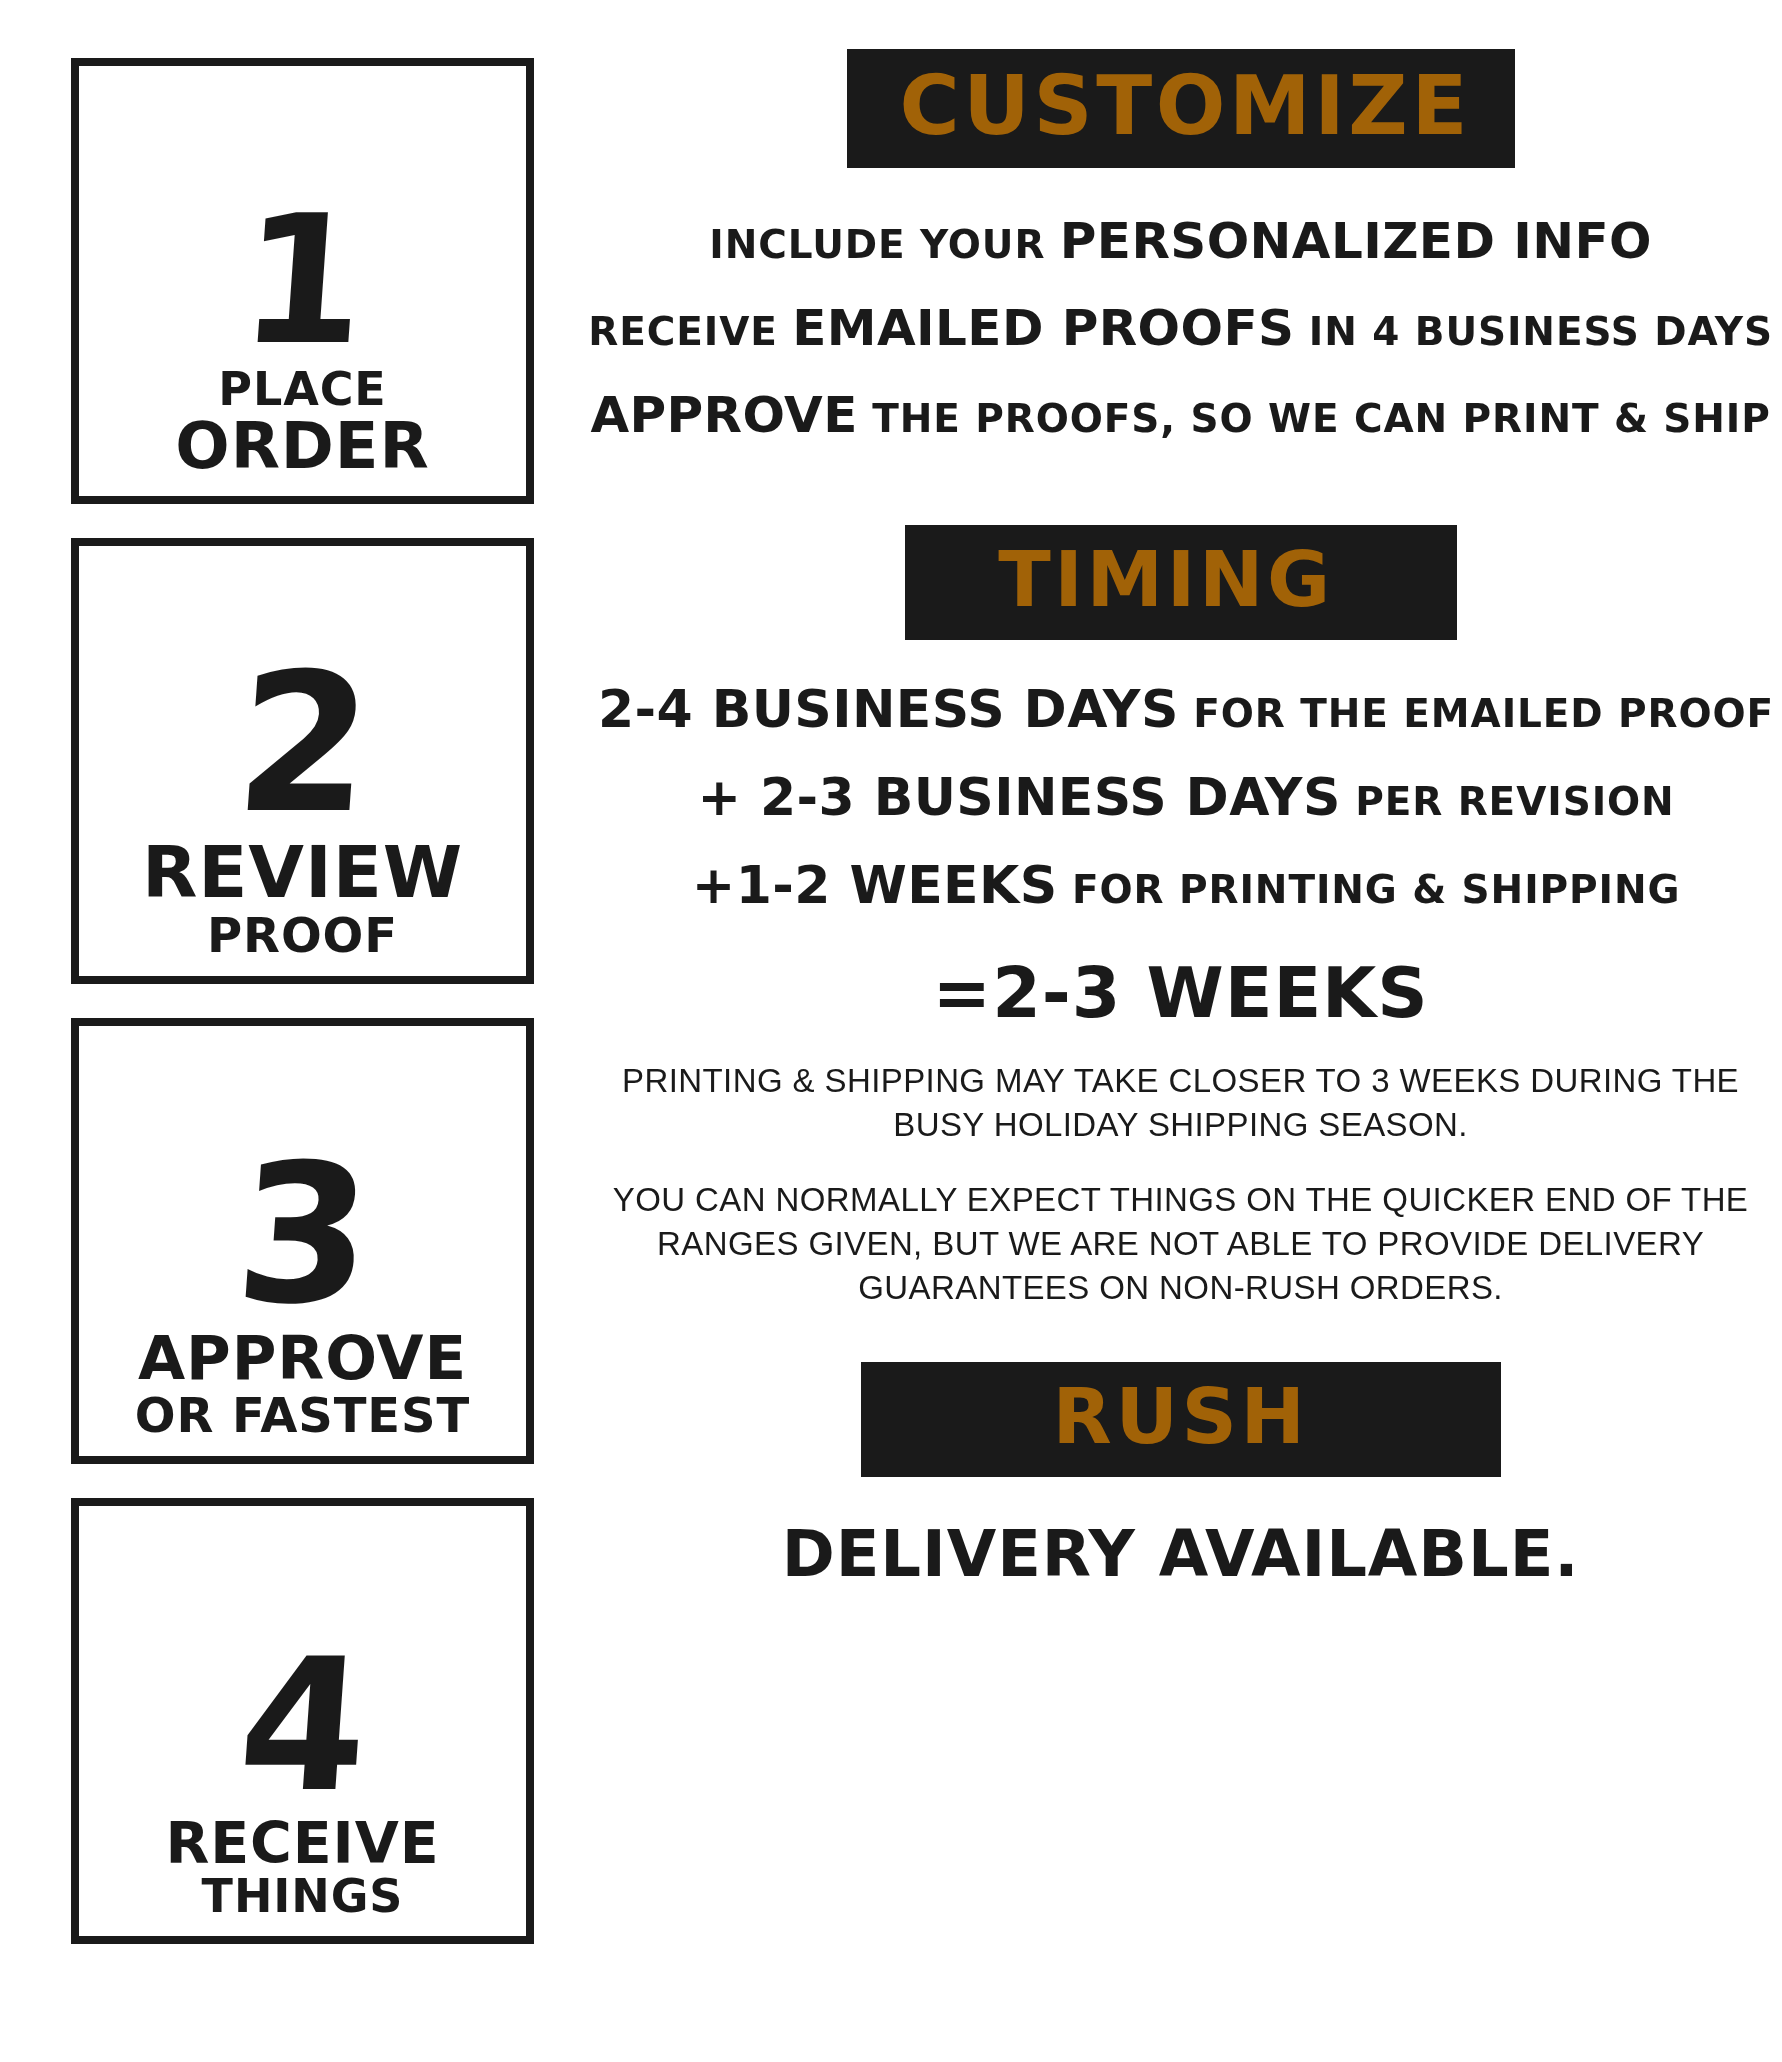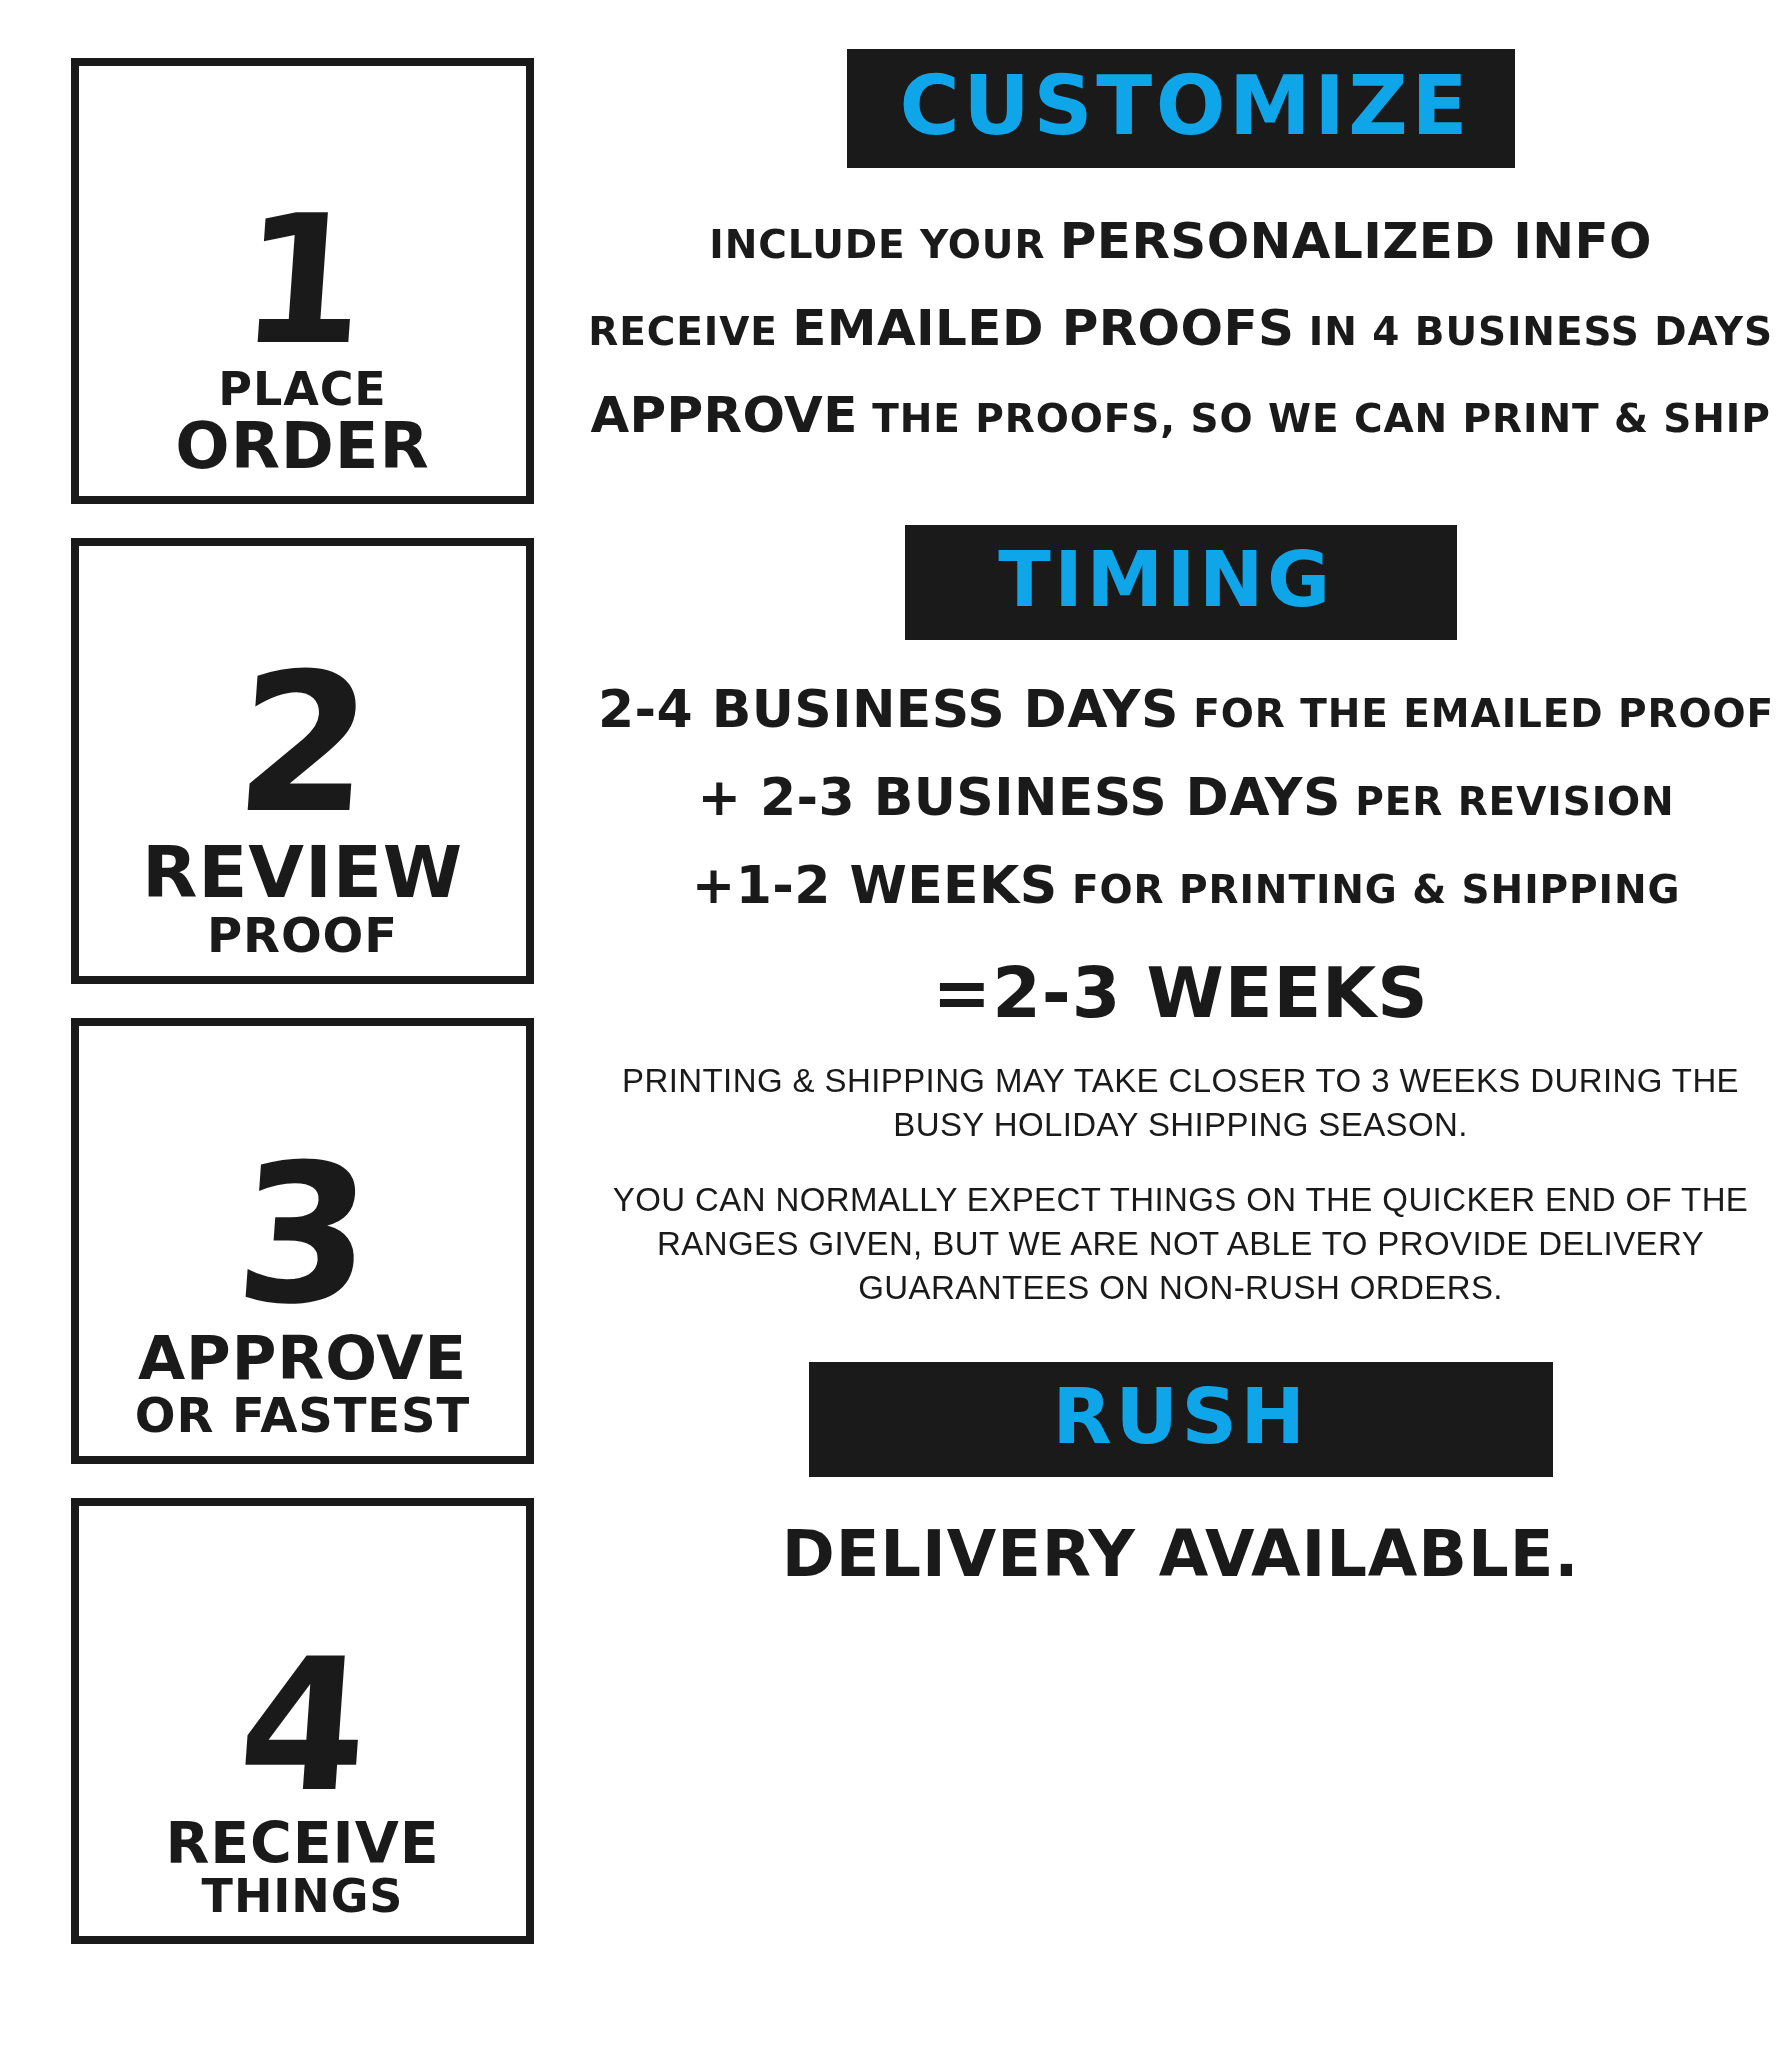--- a/index.html
+++ b/index.html
@@ -105,21 +105,21 @@
 
   .section {
     width: 100%;
     display: flex;
     flex-direction: column;
     align-items: center;
   }
 
   .section-banner {
     background: #1a1a1a;
-    color: #0ea5e9;
+    color: #a16207;
     font-family: "DejaVu Sans", sans-serif;
     font-weight: 700;
     text-align: center;
     letter-spacing: 3.6px;
     line-height: 1.0;
     padding: 16px 53px 21.4px 53px;
     box-sizing: border-box;
     display: inline-block;
   }
 
@@ -130,21 +130,21 @@
   }
   .banner-timing {
     font-size: 77px;
     width: 552px;
     margin-top: 55px;
     margin-bottom: 36px;
     padding-left: 24px;
   }
   .banner-rush {
     font-size: 77px;
-    width: 744px;
+    width: 640px;
     margin-top: 52px;
     margin-bottom: 39px;
   }
 
   .line {
     font-family: "DejaVu Sans", sans-serif;
     text-align: center;
     line-height: 1.28;
     white-space: nowrap;
   }

